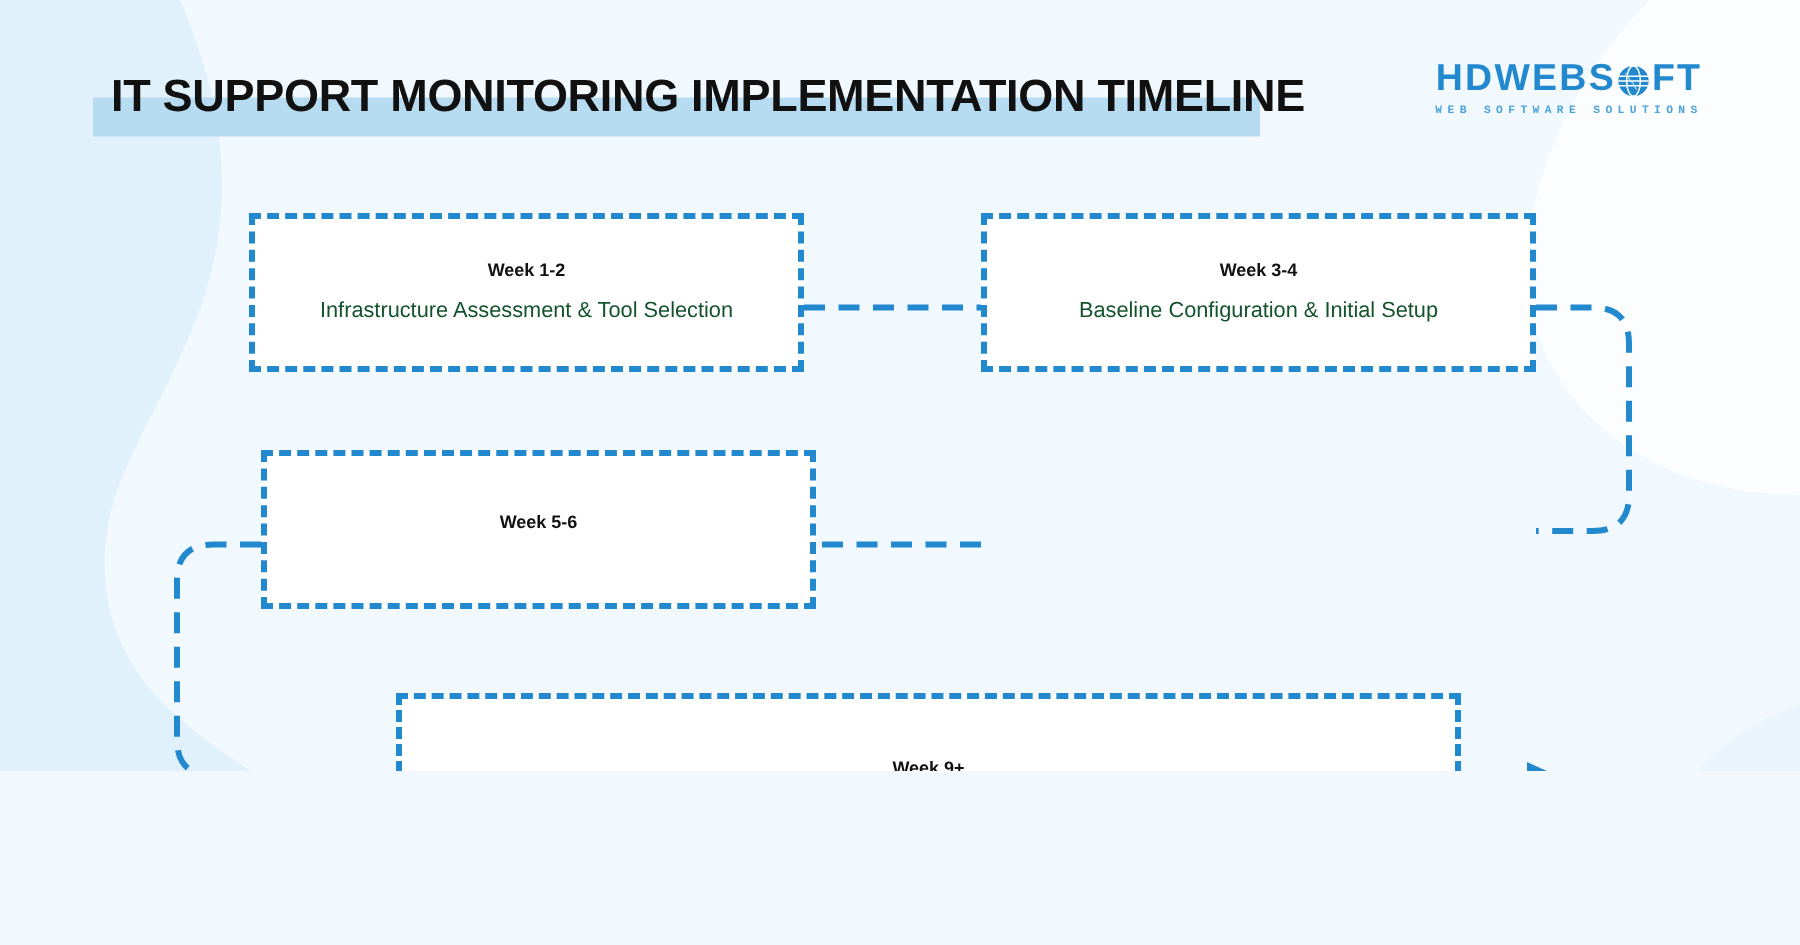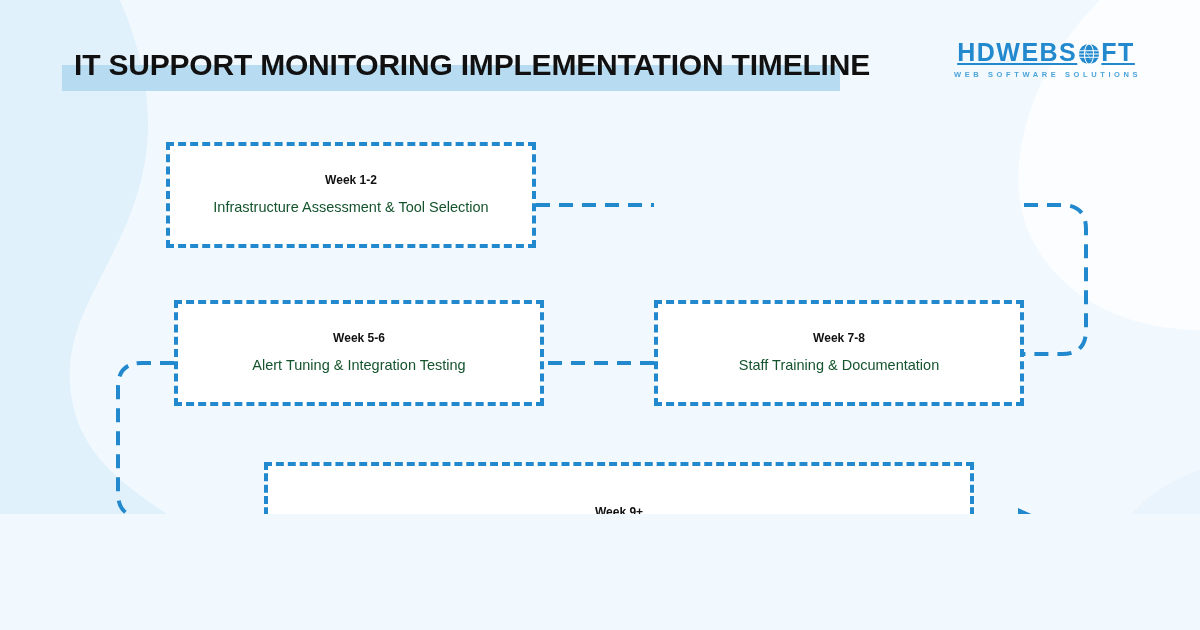--- a/index.html
+++ b/index.html
@@ -71,37 +71,37 @@
   }
   .logo-main {
     display: flex;
     align-items: center;
     justify-content: center;
     font-size: 25px;
     font-weight: 700;
     letter-spacing: 1.5px;
     color: #2389ce;
     line-height: 1;
-    text-decoration: underline;
   }
   .logo-globe {
     display: inline-block;
     width: 22px;
     height: 22px;
     margin: 0 1px;
     position: relative;
     top: 1px;
   }
   .logo-sub {
     margin-top: 5px;
     font-size: 7.5px;
     font-weight: 700;
     letter-spacing: 3.6px;
     color: #4ba3da;
     white-space: nowrap;
+    font-family: Liberation Mono, monospace;
   }
 
   
   .tl-box {
     position: absolute;
     background: #ffffff;
     border: 4px dashed #2389ce;
     box-sizing: border-box;
     display: flex;
     flex-direction: column;
@@ -190,28 +190,27 @@
     </g>
 
     <path d="M1018,508 L1038,517 L1018,526 Z" fill="#2389ce"></path>
   </svg>
 
   <div class="tl-box" id="box-0">
     <div class="tl-title">Week 1-2</div>
     <div class="tl-desc">Infrastructure Assessment &amp; Tool Selection</div>
   </div>
 
+  <div class="tl-box" id="box-1">
+    <div class="tl-title">Week 3-4</div>
+    <div class="tl-desc">Baseline Configuration &amp; Initial Setup</div>
+  </div>
 
   <div class="tl-box" id="box-2">
     <div class="tl-title">Week 5-6</div>
-    <div class="tl-desc">Alert Tuning &amp; Integration Testing</div>
-  </div>
-
-  <div class="tl-box" id="box-3">
-    <div class="tl-title">Week 7-8</div>
-    <div class="tl-desc">Staff Training &amp; Documentation</div>
-  </div>
+  </div>
+
 
   <div class="tl-box" id="box-4">
     <div class="tl-title">Week 9+</div>
   </div>
 
 </div>
 
 </body></html>

